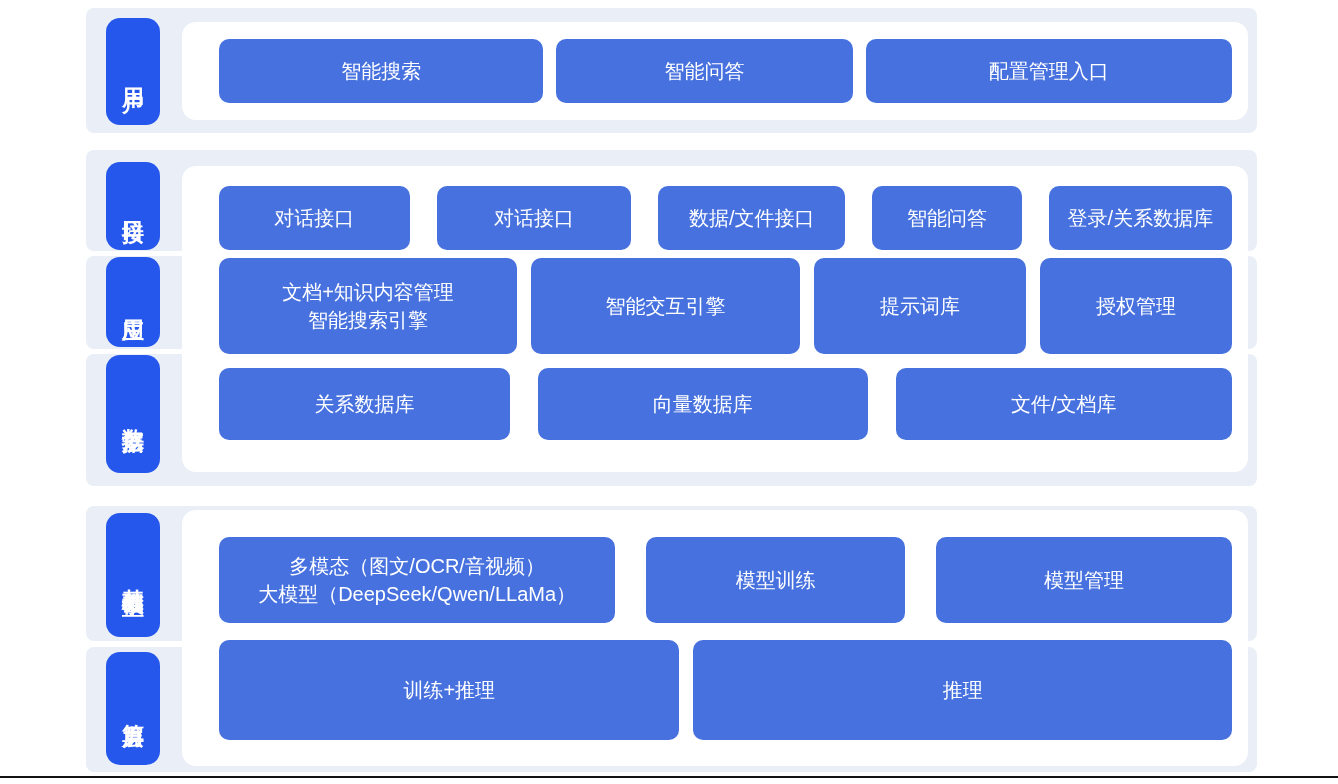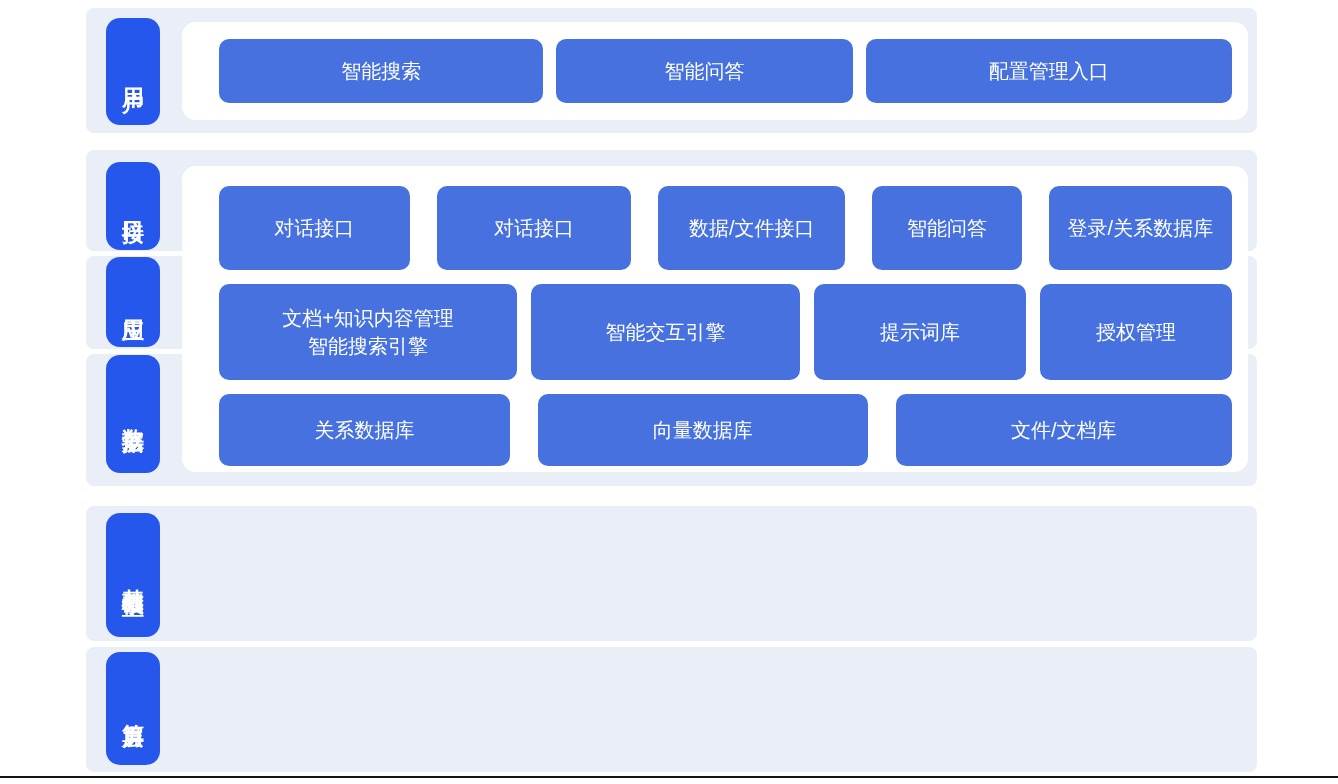--- a/index.html
+++ b/index.html
@@ -82,38 +82,38 @@
       <div class="box" style="flex:296 1 0px">
         <span>智能问答</span>
       </div>
       <div class="box" style="flex:366 1 0px">
         <span>配置管理入口</span>
       </div>
     </div>
   </div>
 
   <div class="panel" style="top:166px;height:306px">
-    <div class="row" style="height:84px;margin-top:20px;gap:27px">
+    <div class="row" style="height:64px;margin-top:20px;gap:27px">
       <div class="box" style="flex:204 1 0px">
         <span>对话接口</span>
       </div>
       <div class="box" style="flex:208 1 0px">
         <span>对话接口</span>
       </div>
       <div class="box" style="flex:200 1 0px">
         <span>数据/文件接口</span>
       </div>
       <div class="box" style="flex:160 1 0px">
         <span>智能问答</span>
       </div>
       <div class="box" style="flex:196 1 0px">
         <span>登录/关系数据库</span>
       </div>
     </div>
-    <div class="row" style="height:96px;margin-top:14px;gap:14px">
+    <div class="row" style="height:96px;margin-top:8px;gap:14px">
       <div class="box" style="flex:295 1 0px">
         <span>文档+知识内容管理</span>
         <span>智能搜索引擎</span>
       </div>
       <div class="box" style="flex:266 1 0px">
         <span>智能交互引擎</span>
       </div>
       <div class="box" style="flex:210 1 0px">
         <span>提示词库</span>
       </div>
@@ -127,15 +127,37 @@
       </div>
       <div class="box" style="flex:340 1 0px">
         <span>向量数据库</span>
       </div>
       <div class="box" style="flex:347 1 0px">
         <span>文件/文档库</span>
       </div>
     </div>
   </div>
 
+  <div class="panel" style="top:510px;height:256px">
+    <div class="row" style="height:86px;margin-top:27px;gap:31px">
+      <div class="box" style="flex:395 1 0px">
+        <span>多模态（图文/OCR/音视频）</span>
+        <span>大模型（DeepSeek/Qwen/LLaMa）</span>
+      </div>
+      <div class="box" style="flex:258 1 0px">
+        <span>模型训练</span>
+      </div>
+      <div class="box" style="flex:295 1 0px">
+        <span>模型管理</span>
+      </div>
+    </div>
+    <div class="row" style="height:100px;margin-top:17px;gap:14px">
+      <div class="box" style="flex:460 1 0px">
+        <span>训练+推理</span>
+      </div>
+      <div class="box" style="flex:538 1 0px">
+        <span>推理</span>
+      </div>
+    </div>
+  </div>
 
   <div class="bottom-line"></div>
 </div>
 
 </body></html>

